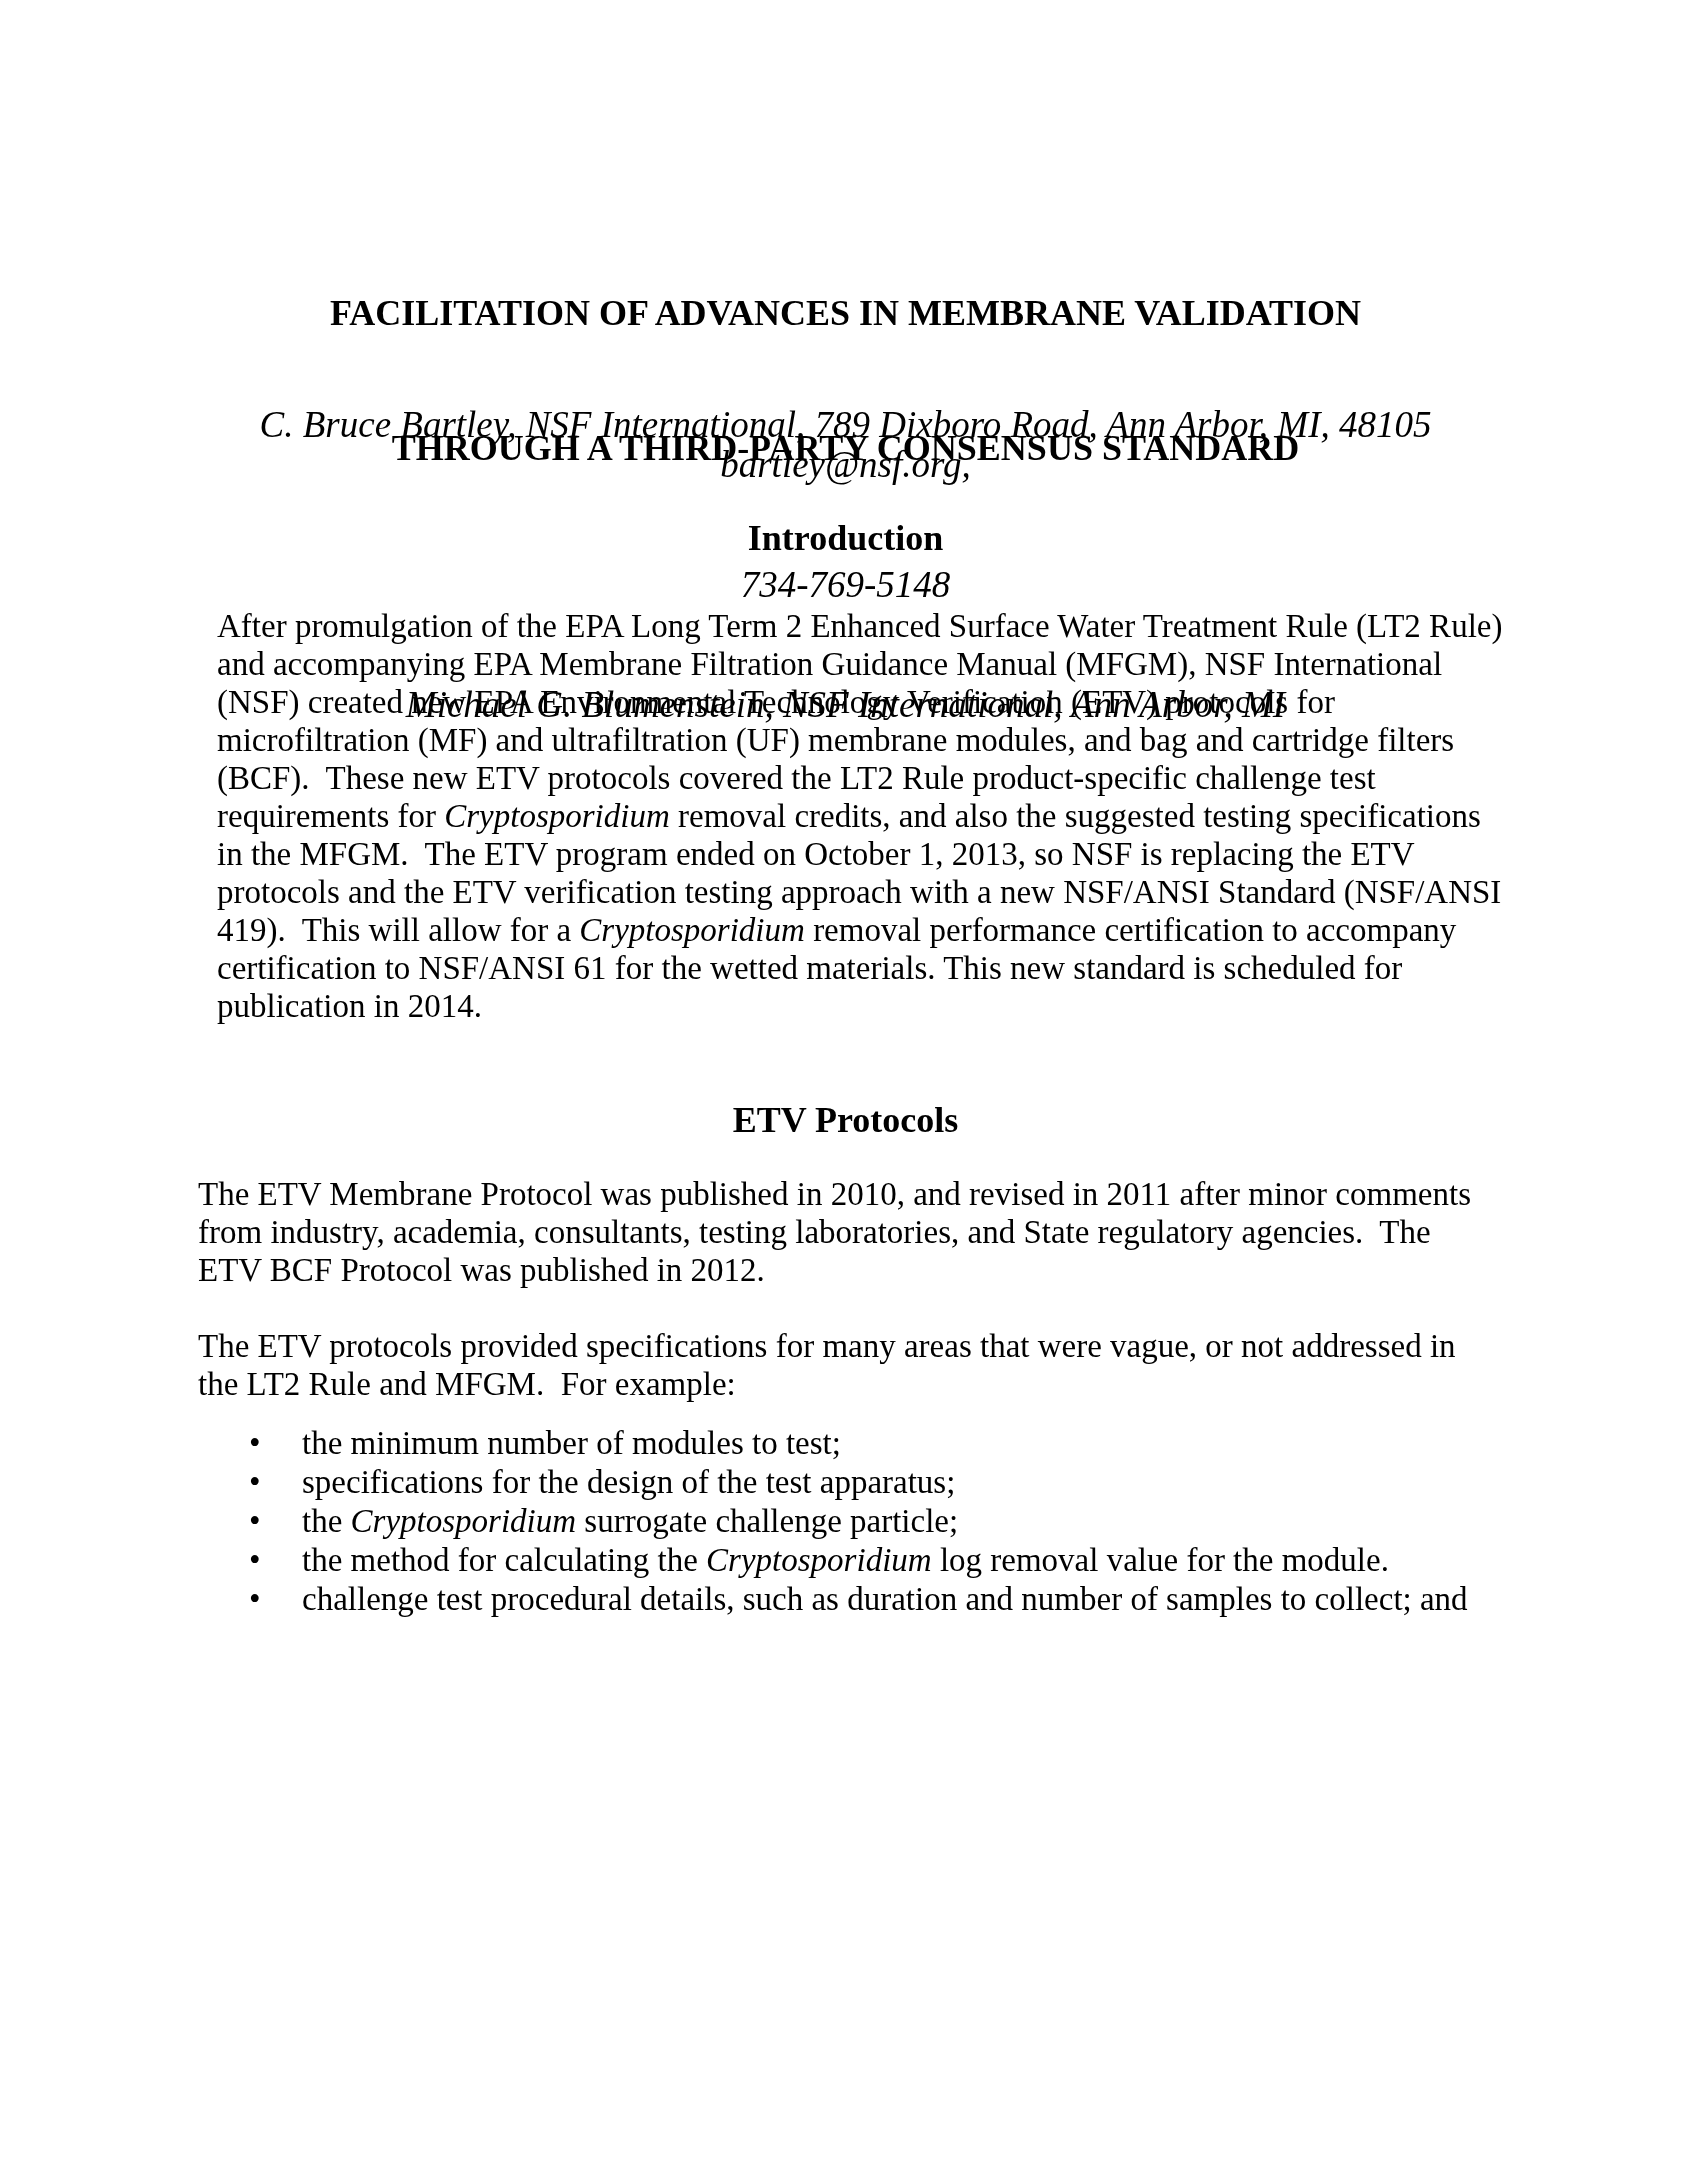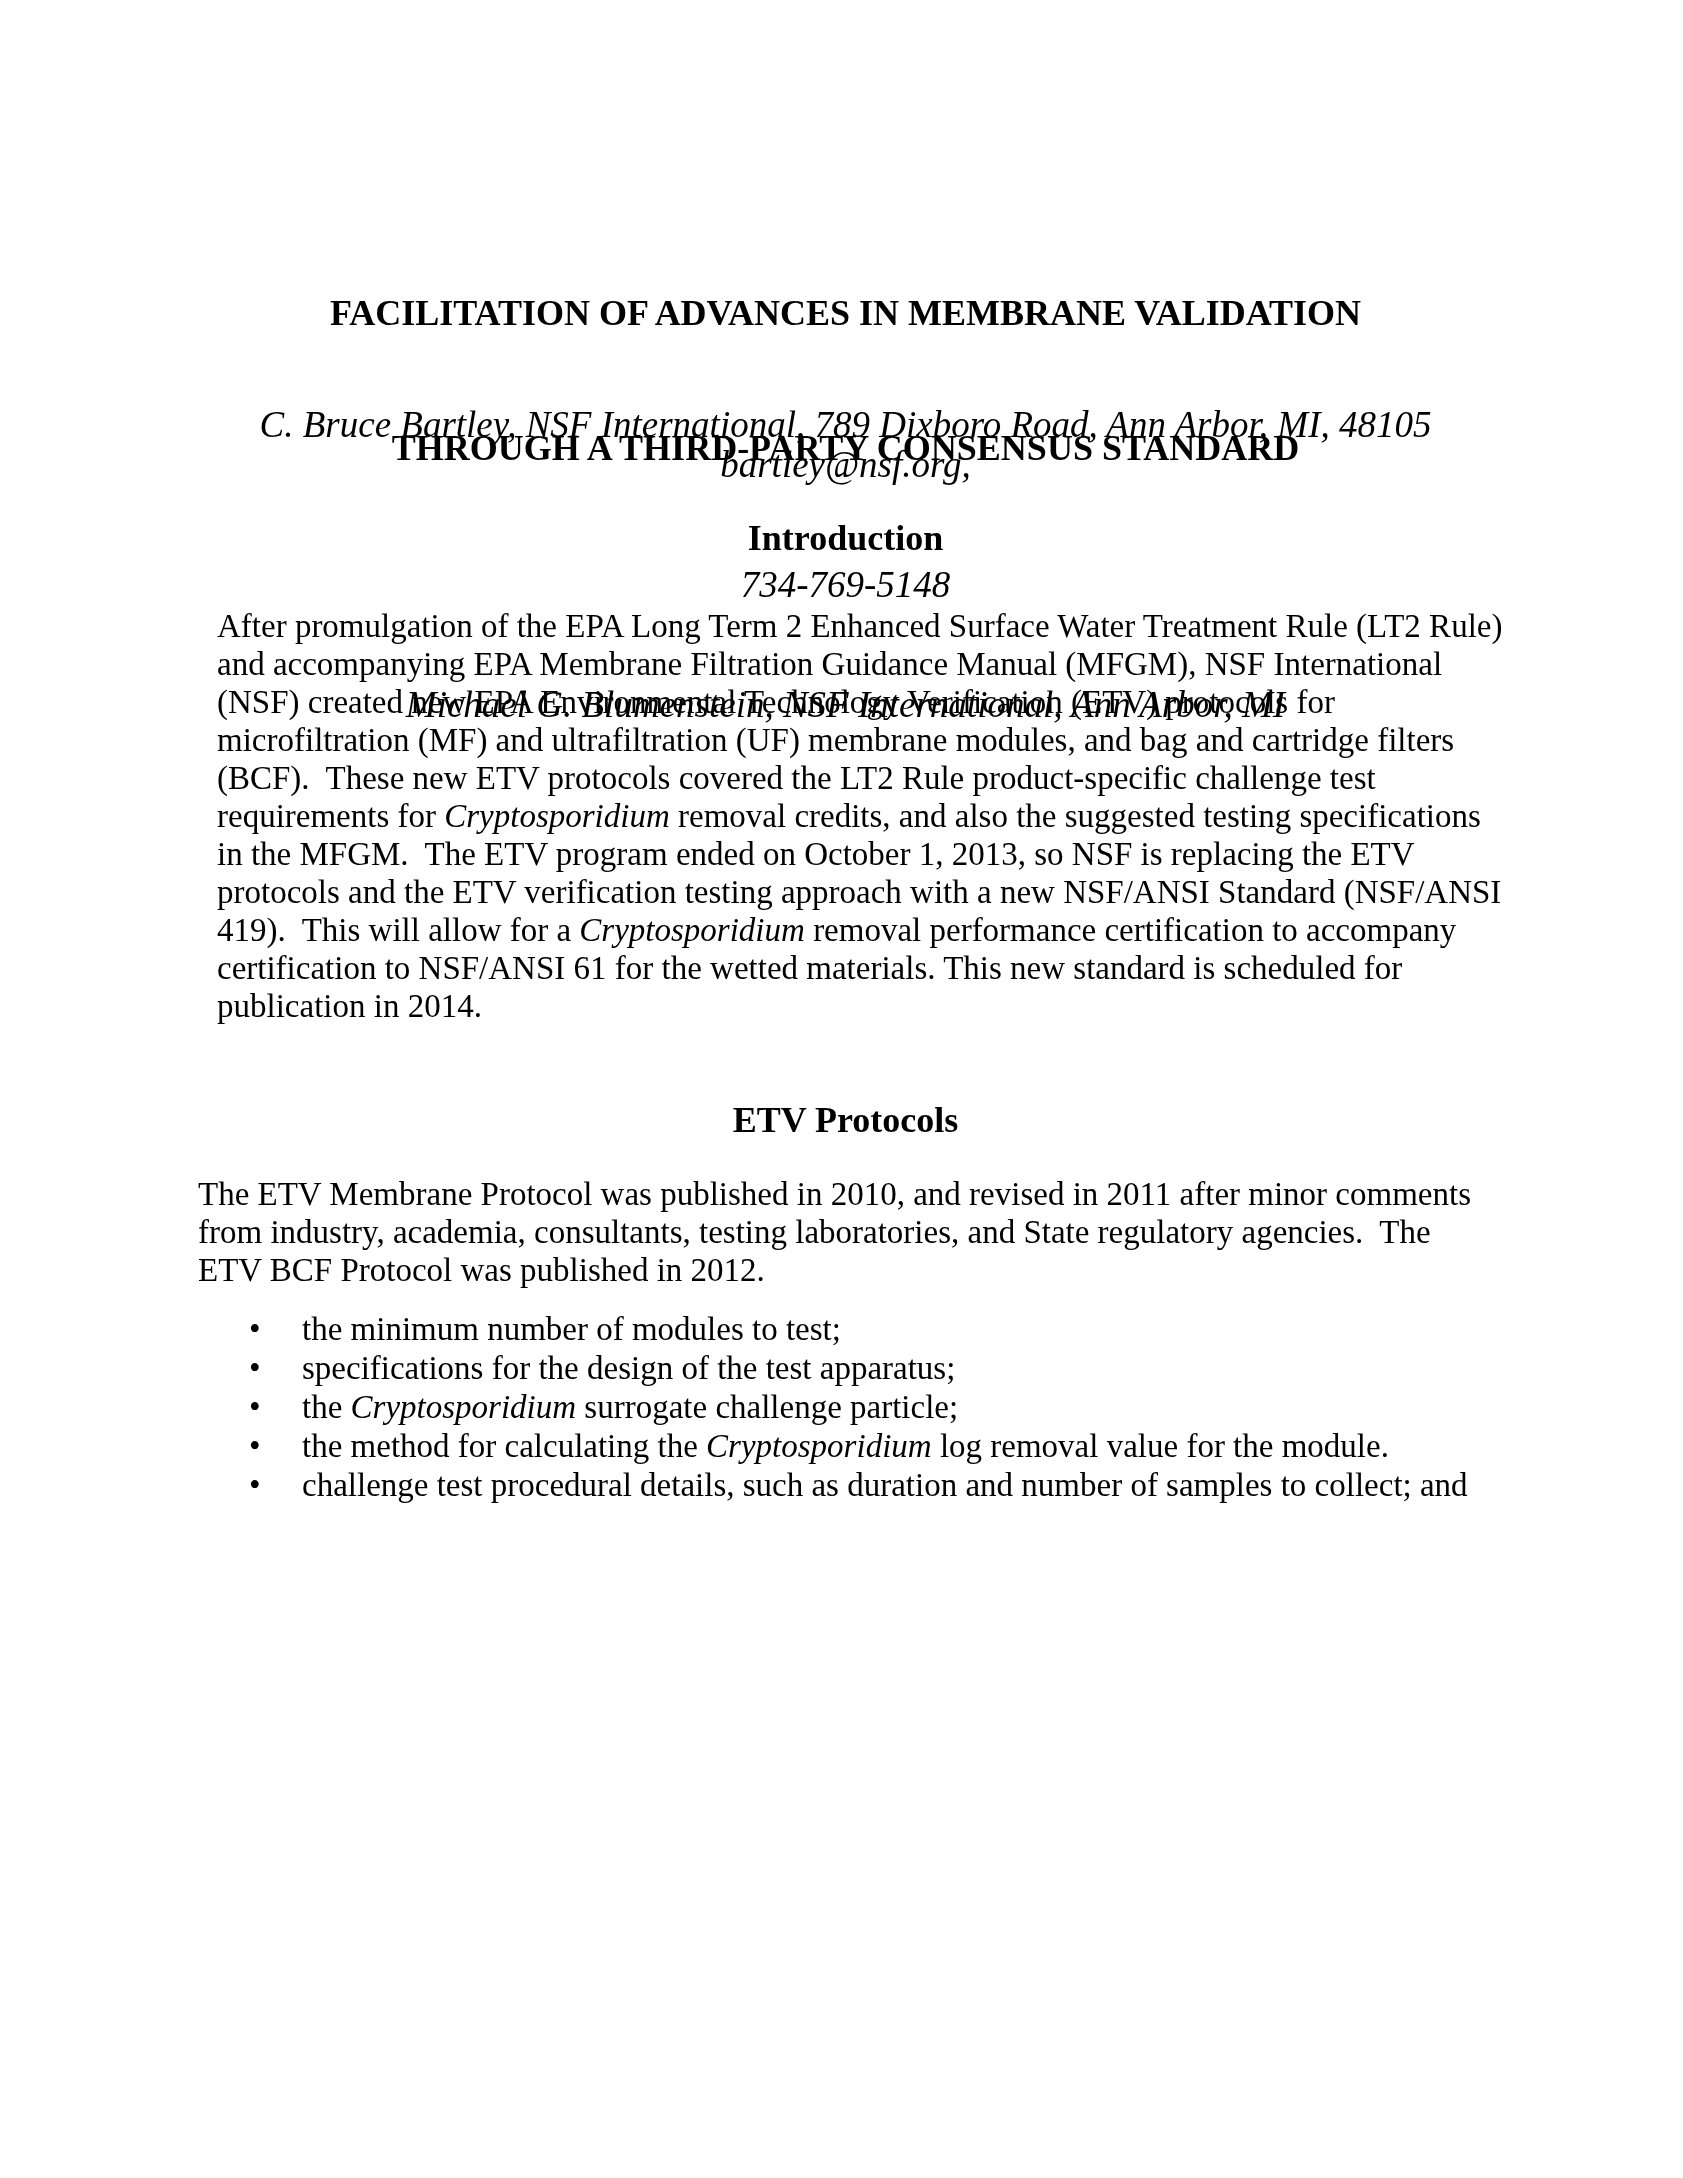--- a/index.html
+++ b/index.html
@@ -95,20 +95,21 @@
   <div id="heading-intro" class="abs section-heading">Introduction</div>
 
   <div id="blocks-intro" class="abs">
       <div class="para"><span>After promulgation of the EPA Long Term 2 Enhanced Surface Water Treatment Rule (LT2 Rule) and accompanying EPA Membrane Filtration Guidance Manual (MFGM), NSF International (NSF) created new EPA Environmental Technology Verification (ETV) protocols for microfiltration (MF) and ultrafiltration (UF) membrane modules, and bag and cartridge filters (BCF).  These new ETV protocols covered the LT2 Rule product-specific challenge test requirements for </span><em>Cryptosporidium</em><span> removal credits, and also the suggested testing specifications in the MFGM.  The ETV program ended on October 1, 2013, so NSF is replacing the ETV protocols and the ETV verification testing approach with a new NSF/ANSI Standard (NSF/ANSI 419).  This will allow for a </span><em>Cryptosporidium</em><span> removal performance certification to accompany certification to NSF/ANSI 61 for the wetted materials. This new standard is scheduled for publication in 2014.</span></div>
     </div>
 
   <div id="heading-etv" class="abs section-heading">ETV Protocols</div>
 
   <div id="blocks-etv" class="abs">
       <div class="para"><span>The ETV Membrane Protocol was published in 2010, and revised in 2011 after minor comments from industry, academia, consultants, testing laboratories, and State regulatory agencies.  The ETV BCF Protocol was published in 2012.</span></div>
+      <div class="para"><span>The ETV protocols provided specifications for many areas that were vague, or not addressed in the LT2 Rule and MFGM.  For example:</span></div>
       <div class="bullets">
         <div class="bullet"><span>the minimum number of modules to test;</span></div>
         <div class="bullet"><span>specifications for the design of the test apparatus;</span></div>
         <div class="bullet"><span>the </span><em>Cryptosporidium</em><span> surrogate challenge particle;</span></div>
         <div class="bullet"><span>the method for calculating the </span><em>Cryptosporidium</em><span> log removal value for the module.</span></div>
         <div class="bullet"><span>challenge test procedural details, such as duration and number of samples to collect; and</span></div>
       </div>
     </div>
 
   <div class="page-number">1</div>

